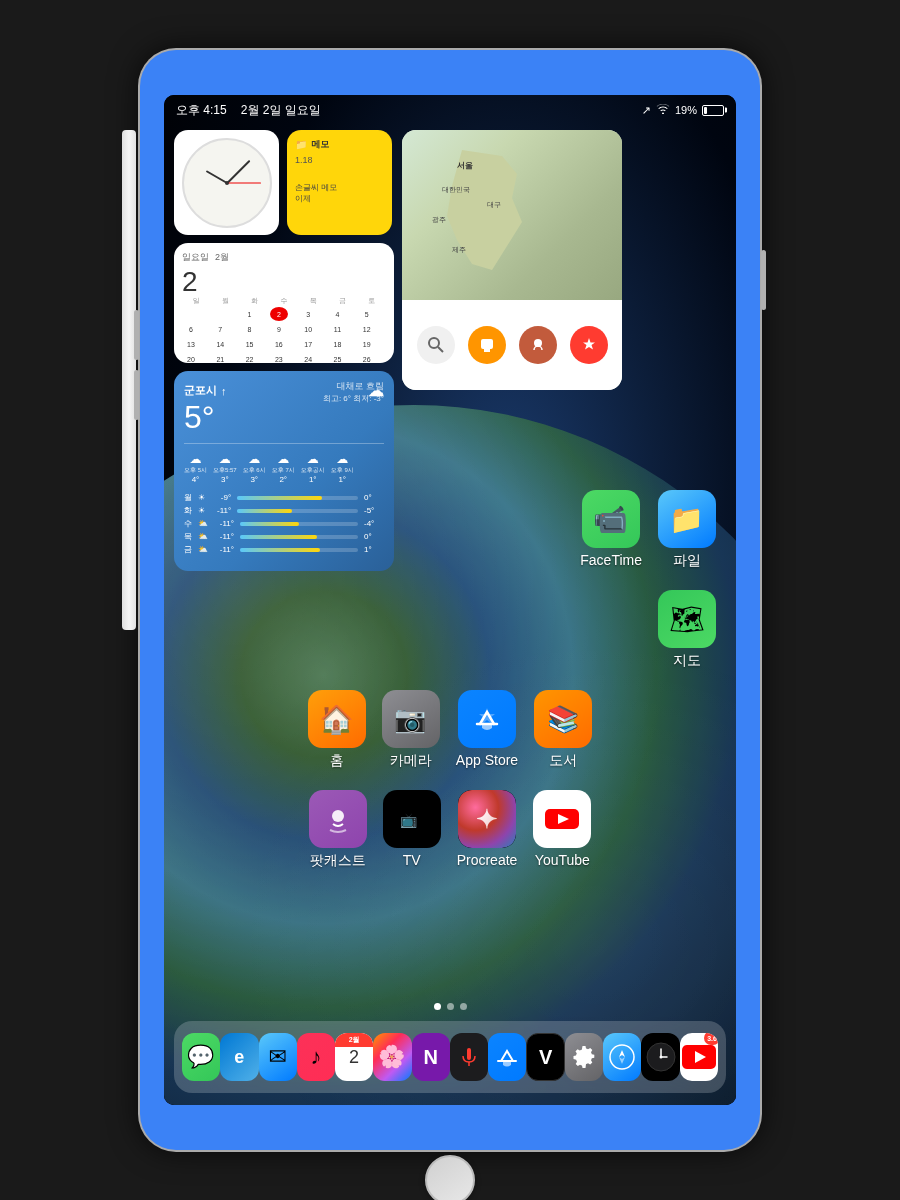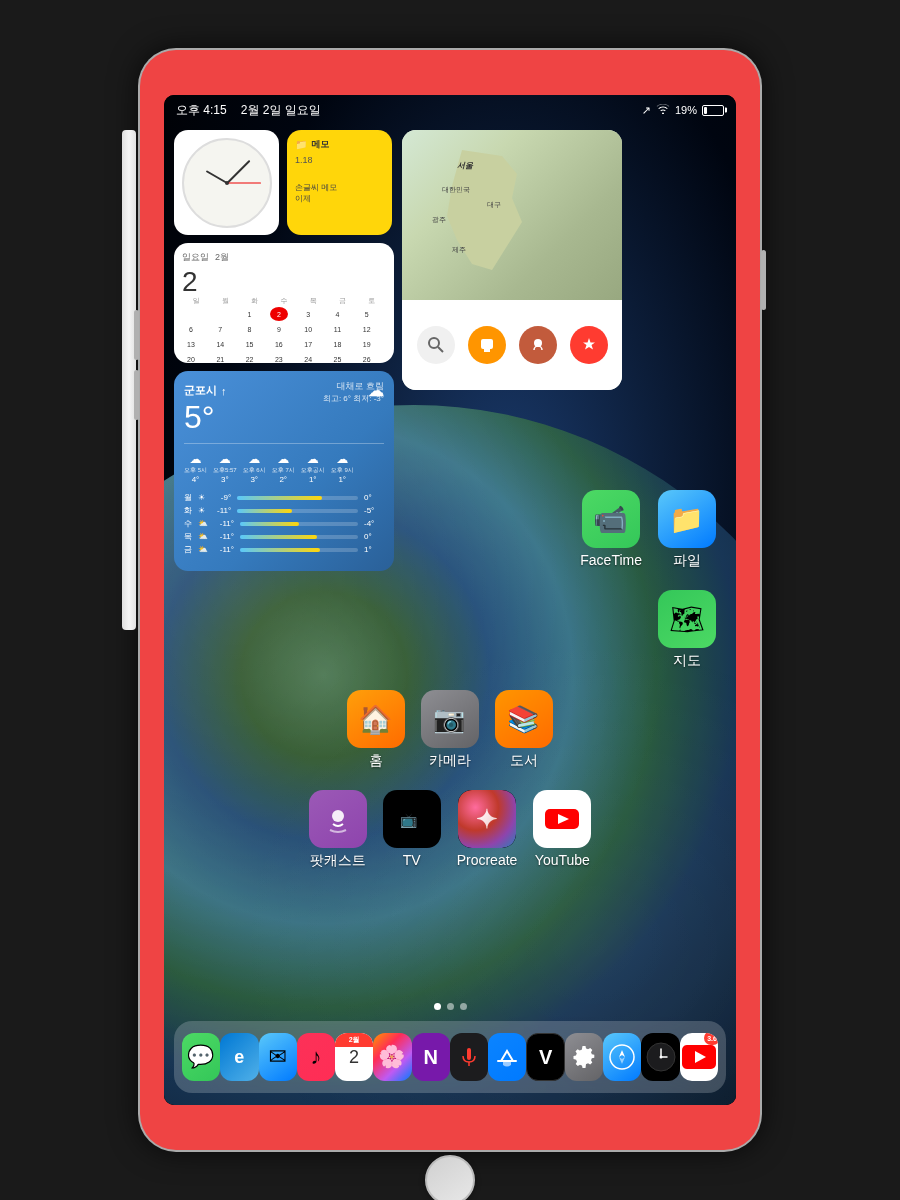--- a/index.html
+++ b/index.html
@@ -8,21 +8,21 @@
       height: 1200px;
       background: #1a1a1a;
       display: flex;
       justify-content: center;
       align-items: center;
       font-family: -apple-system, 'Helvetica Neue', sans-serif;
     }
     .device-outer {
       width: 620px;
       height: 1100px;
-      background: #ef4444;
+      background: #3b82f6;
       border-radius: 36px;
       display: flex;
       justify-content: center;
       align-items: center;
       position: relative;
       box-shadow: 0 0 0 2px #aaa, 0 0 30px rgba(0,0,0,0.8);
     }
     .pencil {
       position: absolute;
       left: -18px;
@@ -361,21 +361,20 @@
       background: #c8d0a0;
       clip-path: polygon(30% 0%, 70% 5%, 85% 20%, 80% 40%, 90% 60%, 75% 80%, 60% 100%, 40% 95%, 25% 75%, 15% 55%, 20% 30%);
     }
     .map-label {
       position: absolute;
       top: 30px;
       left: 55px;
       font-size: 8px;
       color: #333;
       font-weight: 600;
-      font-style: italic;
     }
     .map-label2 {
       position: absolute;
       top: 55px;
       left: 40px;
       font-size: 7px;
       color: #444;
     }
     .map-bottom {
       height: 90px;
@@ -942,20 +941,31 @@
           </div>
           <span class="app-label">홈</span>
         </div>
         <div class="app-icon">
           <div class="app-icon-img icon-camera">
             <span style="font-size:26px;">📷</span>
           </div>
           <span class="app-label">카메라</span>
         </div>
         <div class="app-icon">
+          <div class="app-icon-img icon-appstore">
+            <svg width="34" height="34" viewBox="0 0 34 34" fill="none">
+              <path d="M17 6l2 6h6l-5 4 2 6-5-4-5 4 2-6-5-4h6z" fill="white" opacity="0.3"></path>
+              <path d="M10 22 L17 10 L24 22" stroke="white" stroke-width="2.5" fill="none" stroke-linecap="round"></path>
+              <path d="M7 22 L27 22" stroke="white" stroke-width="2.5" stroke-linecap="round"></path>
+              <path d="M12 22 L22 22 L22 26 Q17 30 12 26 Z" fill="white" opacity="0.6"></path>
+            </svg>
+          </div>
+          <span class="app-label">App Store</span>
+        </div>
+        <div class="app-icon">
           <div class="app-icon-img icon-books">
             <span style="font-size:26px;">📚</span>
           </div>
           <span class="app-label">도서</span>
         </div>
       </div>
 
       <div style="display:flex; justify-content:center; gap:16px; margin-bottom:20px;">
         <div class="app-icon">
           <div class="app-icon-img icon-podcasts">

